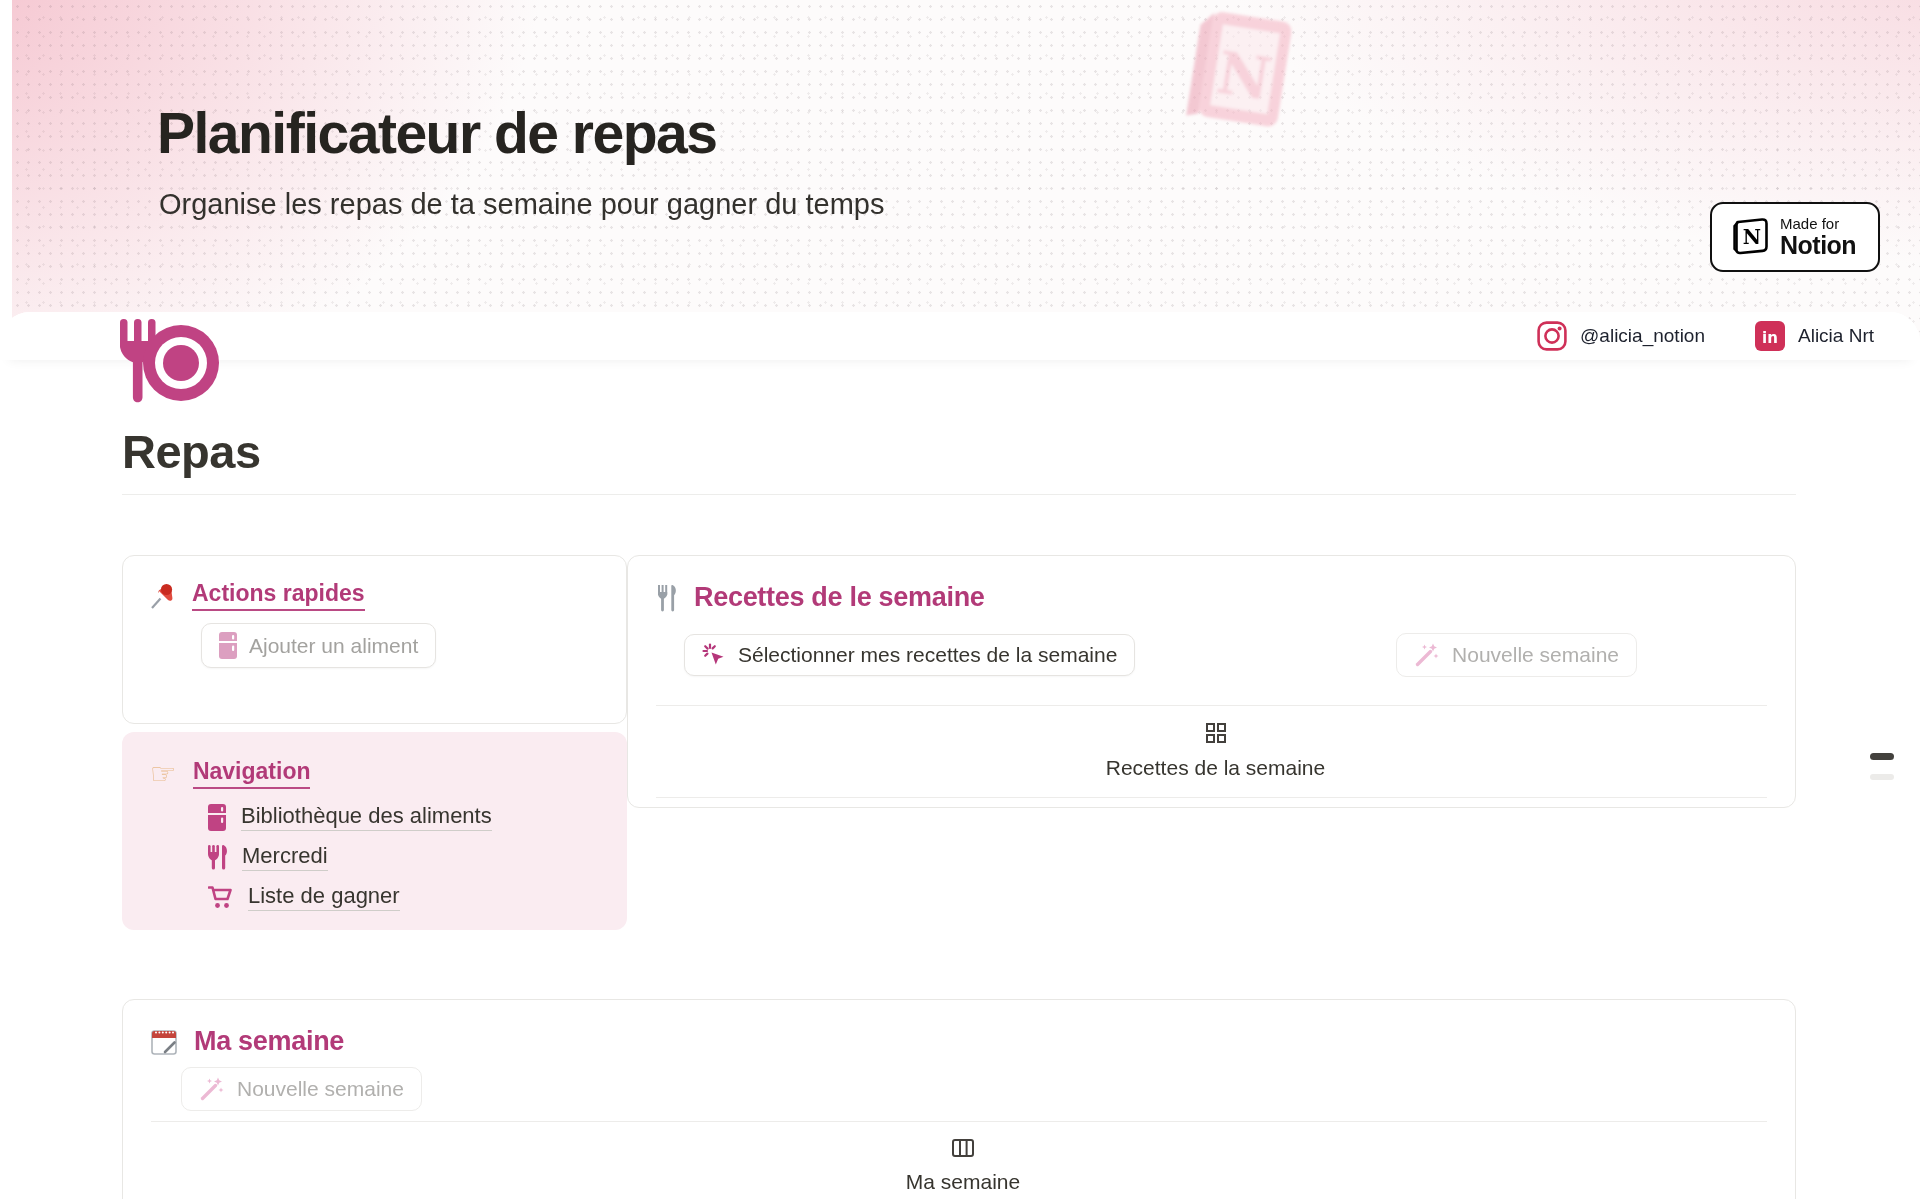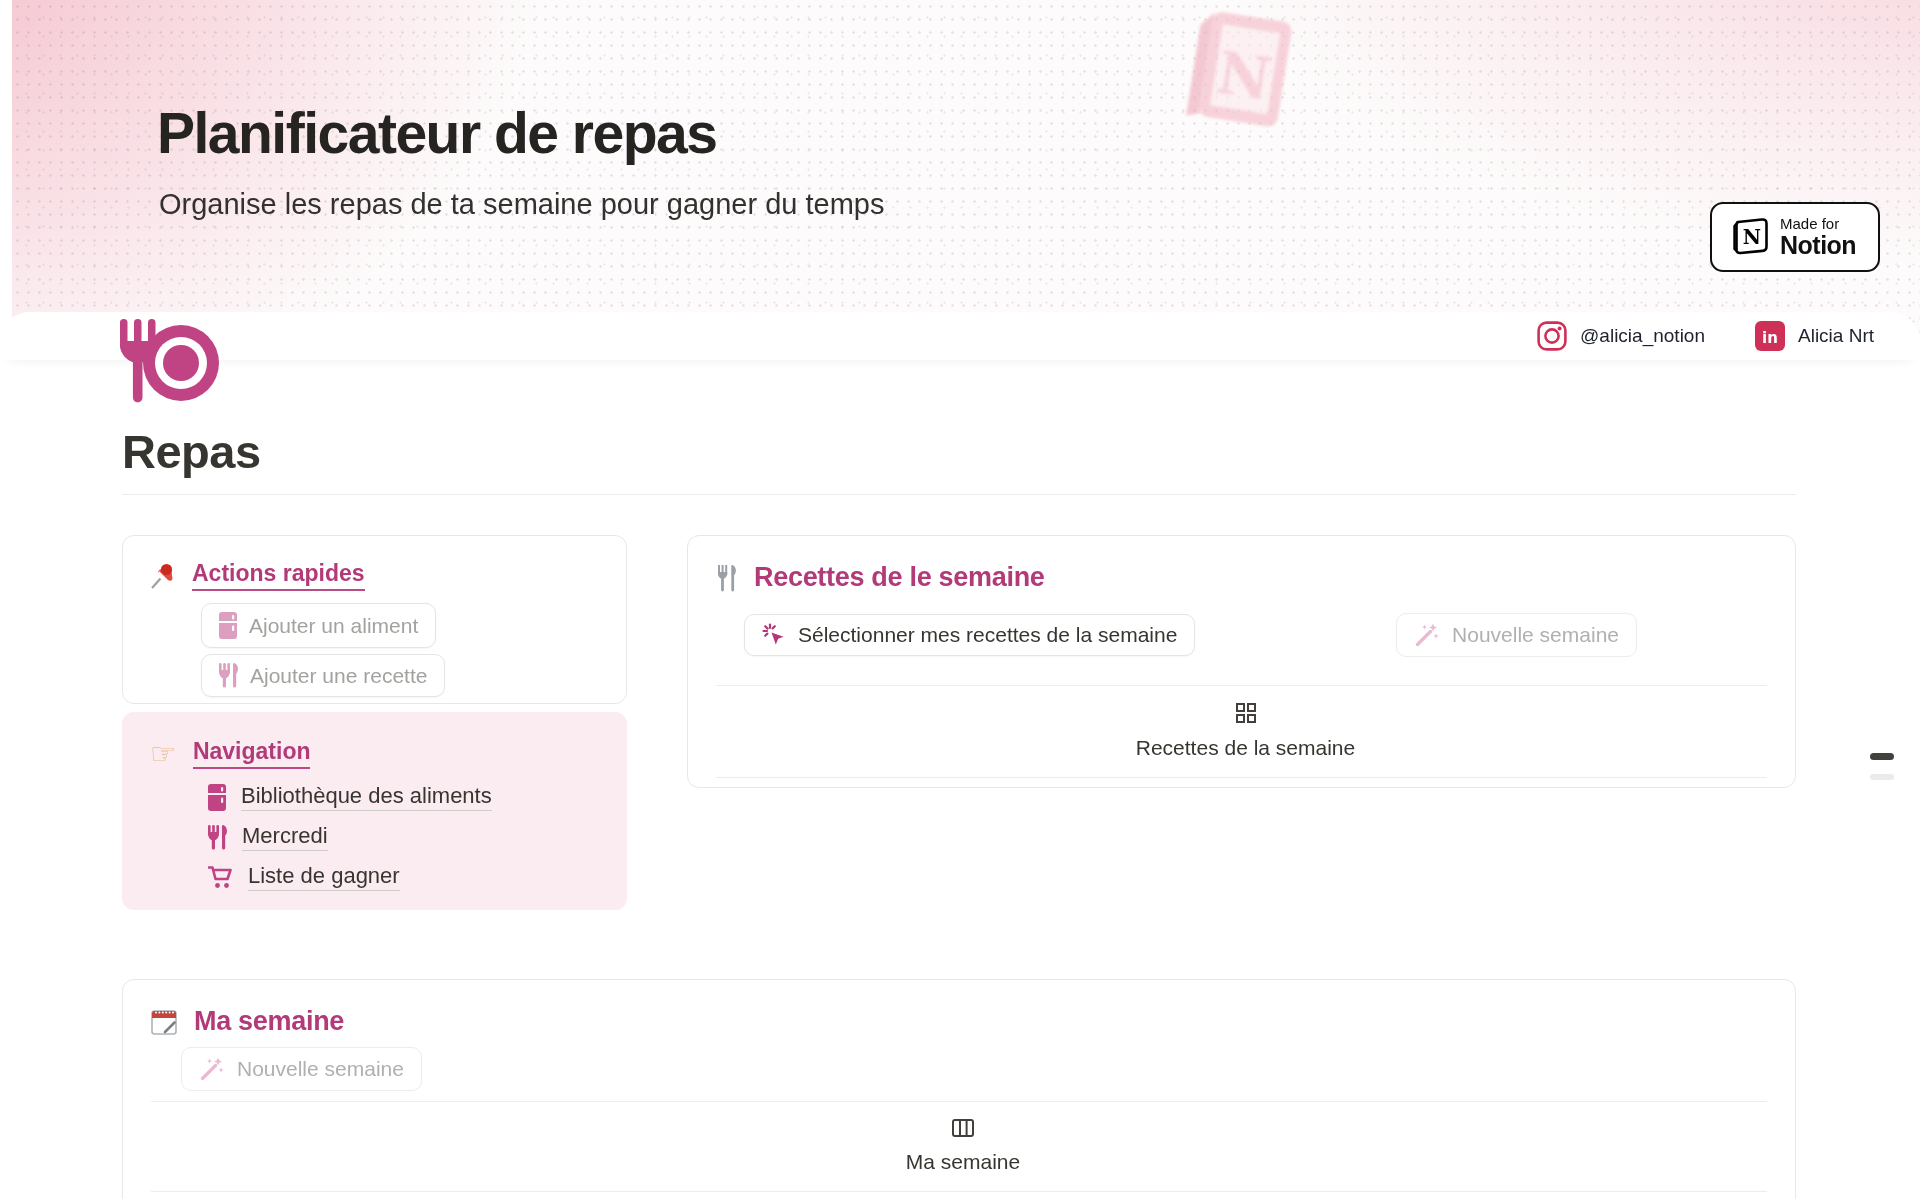--- a/index.html
+++ b/index.html
@@ -45,21 +45,21 @@
   
   .main { position:absolute; left:122px; top:424px; width:1674px; }
   h1.page-h1 { font-size:47px; font-weight:bold; color:#37352f; letter-spacing:-.5px; }
   .h1-rule { border:none; border-top:1px solid #ededeb; margin-top:15px; }
 
   .dash-dark { position:absolute; right:26px; top:441px; width:24px; height:7px;
     border-radius:3.5px; background:#43413d; }
   .dash-light { position:absolute; right:26px; top:462px; width:24px; height:6px;
     border-radius:3px; background:#ecebe9; }
 
-  .row { display:flex; gap:60px; margin-top:40px; align-items:flex-start; }
+  .row { display:flex; margin-top:60px; align-items:flex-start; }
   .col-left { width:505px; flex:none; }
   .col-right { flex:1; }
 
   .card { background:#fff; border:1px solid #e8e7e4; border-radius:12px; }
   .card-actions { padding:24px 26px 24px 26px; height:169px; }
   .card-nav { margin-top:8px; background:#faecf1; border:none; border-radius:12px;
     padding:26px 28px; height:198px; }
   .card-recipes { padding:26px 28px; height:253px; }
   .card-week { margin-top:69px; padding:26px 28px; height:430px; overflow:hidden; }
 
@@ -183,32 +183,20 @@
           <span class="card-title">Actions rapides</span>
         </div>
         <div class="btn btn-quick">
           <svg width="18" height="27" viewBox="0 0 18 27">
             <rect width="18" height="27" rx="3" fill="#dc9fc0"></rect>
             <rect y="9" width="18" height="2" fill="#fff"></rect>
             <rect x="13" y="3" width="2.2" height="4.5" rx="1.1" fill="#fff"></rect>
             <rect x="13" y="13.5" width="2.2" height="5.5" rx="1.1" fill="#fff"></rect>
           </svg>
           <span>Ajouter un aliment</span>
-        </div>
-        <div class="btn btn-quick">
-          <svg width="19" height="25" viewBox="0 0 19 25">
-            <g fill="#dc9fc0">
-              <rect x="0" y="0" width="2.6" height="9" rx="1.3"></rect>
-              <rect x="4.2" y="0" width="2.6" height="9" rx="1.3"></rect>
-              <rect x="8.4" y="0" width="2.6" height="9" rx="1.3"></rect>
-              <path d="M0 7 h11 v2 c0 3.5 -2.6 5.6 -4 6.2 V23 a1.6 1.6 0 0 1 -3.2 0 V15.2 C2.6 14.6 0 12.5 0 9 z"></path>
-              <path d="M15.4 0 c3.8 1.6 4.8 7.2 1.8 10.6 V23 a1.6 1.6 0 0 1 -3.2 0 V1.3 c0 -.9 .7 -1.6 1.4 -1.3 z"></path>
-            </g>
-          </svg>
-          <span>Ajouter une recette</span>
         </div>
       </div>
 
       <div class="card-nav">
         <div class="card-head">
           <span style="font-size:30px;color:#e9bc8f;line-height:1;font-family:'DejaVu Sans',sans-serif;">☞</span>
           <span class="card-title">Navigation</span>
         </div>
         <div class="nav-links">
           <div class="nav-link">

